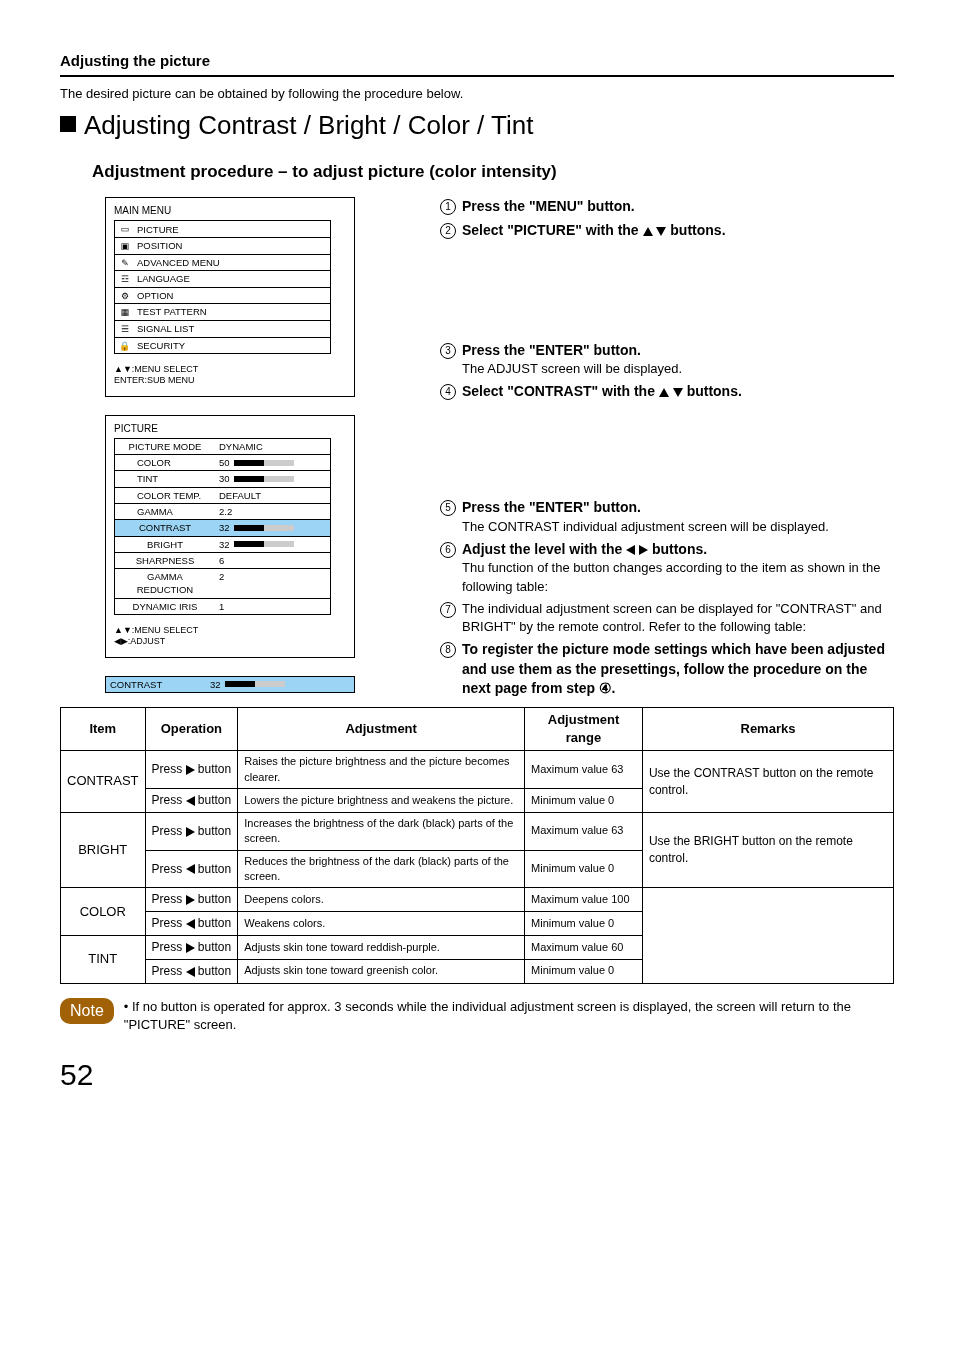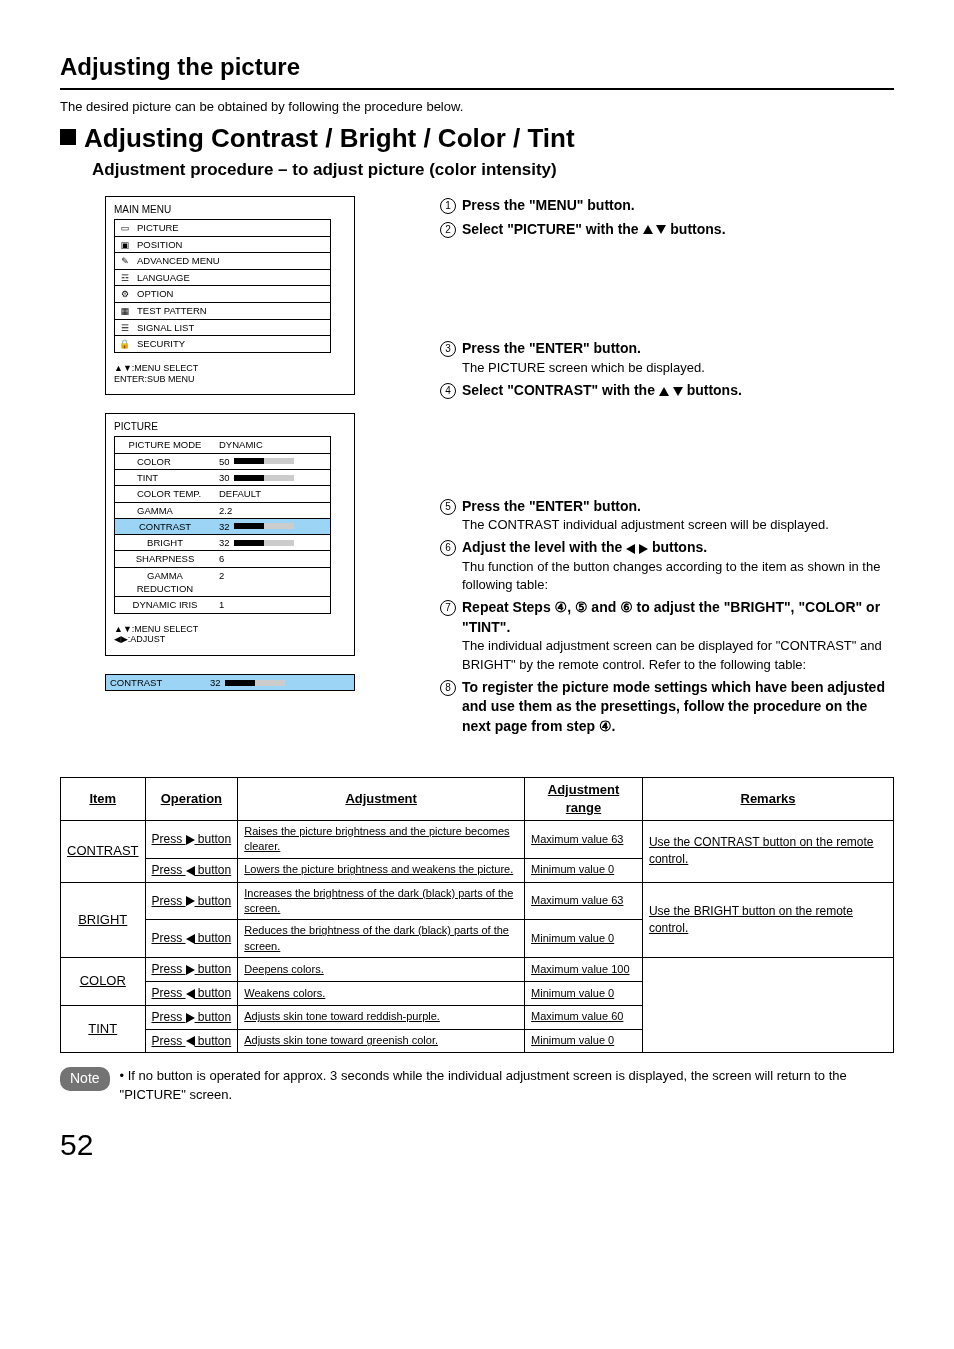--- a/index.html
+++ b/index.html
@@ -6,31 +6,31 @@
   body {
     font-family: Arial, Helvetica, sans-serif;
     width: 954px;
     background: #fff;
     color: #000;
     padding: 50px 60px 20px 60px;
     font-size: 13px;
     line-height: 1.4;
   }
   .section-title {
-    font-size: 24px;
+    font-size: 15px;
     font-weight: bold;
     border-bottom: 2px solid #000;
     padding-bottom: 4px;
     margin-bottom: 8px;
   }
   .intro { font-size: 13px; margin-bottom: 4px; }
   .main-title {
     font-size: 26px;
-    font-weight: bold;
-    margin-bottom: 2px;
+    font-weight: normal;
+    margin-bottom: 16px;
   }
   .main-title .square { display:inline-block; width:16px; height:16px; background:#000; margin-right:8px; vertical-align:middle; position:relative; top:-3px; }
   .sub-title { font-size: 17px; font-weight: bold; margin-left: 32px; margin-bottom: 14px; }
 
   .two-col { display:flex; gap:40px; }
   .left-col { width: 340px; }
   .right-col { flex:1; }
 
   .menu-box {
     border: 1px solid #000;
@@ -93,40 +93,39 @@
     display:inline-block; width:0; height:0; vertical-align:middle;
   }
   .tri-up { border-left:5px solid transparent; border-right:5px solid transparent; border-bottom:9px solid #000; }
   .tri-down { border-left:5px solid transparent; border-right:5px solid transparent; border-top:9px solid #000; }
   .tri-left { border-top:5px solid transparent; border-bottom:5px solid transparent; border-right:9px solid #000; }
   .tri-right { border-top:5px solid transparent; border-bottom:5px solid transparent; border-left:9px solid #000; }
 
   .adj-table {
     border-collapse:collapse;
     width:100%;
-    margin-top:36px;
+    margin-top:4px;
     font-size:12px;
-    text-decoration:underline;
   }
   .adj-table th, .adj-table td {
     border:1px solid #000;
     padding:3px 6px;
     vertical-align:middle;
   }
   .adj-table th { font-weight:bold; text-align:center; font-size:13px; }
   .item-cell { text-align:center; font-size:13px; }
   .op-cell { white-space:nowrap; }
   .range-head { font-size:11.5px; }
   .range-cell { font-size:11px; }
   .adj-cell { font-size:11px; }
 
   .note-wrap { display:flex; gap:10px; margin-top:14px; align-items:flex-start; }
   .note-badge {
-    background:#737373; color:#fff; padding:2px 10px;
-    border-radius:10px; font-size:14px; flex-shrink:0;
+    background:#a16207; color:#fff; padding:2px 10px;
+    border-radius:10px; font-size:16px; flex-shrink:0;
   }
   .note-text { font-size:13px; }
 
   .page-num {
     font-size:30px; margin-top:20px;
   }
 
   .icon-lock::before { content:"🔒"; font-size:9px; }
   .icon-sig::before { content:"☰"; font-size:9px; }
   .icon-test::before { content:"▦"; font-size:9px; }
@@ -301,21 +300,21 @@
         <div class="step-num">2</div>
         <div class="step-body">
           <div class="step-head">Select "PICTURE" with the <span class="tri-up"></span> <span class="tri-down"></span> buttons.</div>
         </div>
       </div>
       <div class="gap-block"></div>
       <div class="step">
         <div class="step-num">3</div>
         <div class="step-body">
           <div class="step-head">Press the "ENTER" button.</div>
-          <div class="step-text">The PICTURE screen which be displayed.</div>
+          <div class="step-text">The ADJUST screen will be displayed.</div>
         </div>
       </div>
       <div class="step">
         <div class="step-num">4</div>
         <div class="step-body">
           <div class="step-head">Select "CONTRAST" with the <span class="tri-up"></span> <span class="tri-down"></span> buttons.</div>
         </div>
       </div>
       <div class="gap-block2"></div>
       <div class="step">
@@ -328,21 +327,20 @@
       <div class="step">
         <div class="step-num">6</div>
         <div class="step-body">
           <div class="step-head">Adjust the level with the <span class="tri-left"></span> <span class="tri-right"></span> buttons.</div>
           <div class="step-text">Thu function of the button changes according to the item as shown in the following table:</div>
         </div>
       </div>
       <div class="step">
         <div class="step-num">7</div>
         <div class="step-body">
-          <div class="step-head">Repeat Steps ④, ⑤ and ⑥ to adjust the "BRIGHT", "COLOR" or "TINT".</div>
           <div class="step-text">The individual adjustment screen can be displayed for "CONTRAST" and BRIGHT" by the remote control.  Refer to the following table:</div>
         </div>
       </div>
       <div class="step">
         <div class="step-num">8</div>
         <div class="step-body">
           <div class="step-head">To register the picture mode settings which have been adjusted and use them as the presettings, follow the procedure on the next page from step ④.</div>
         </div>
       </div>
     </div>

